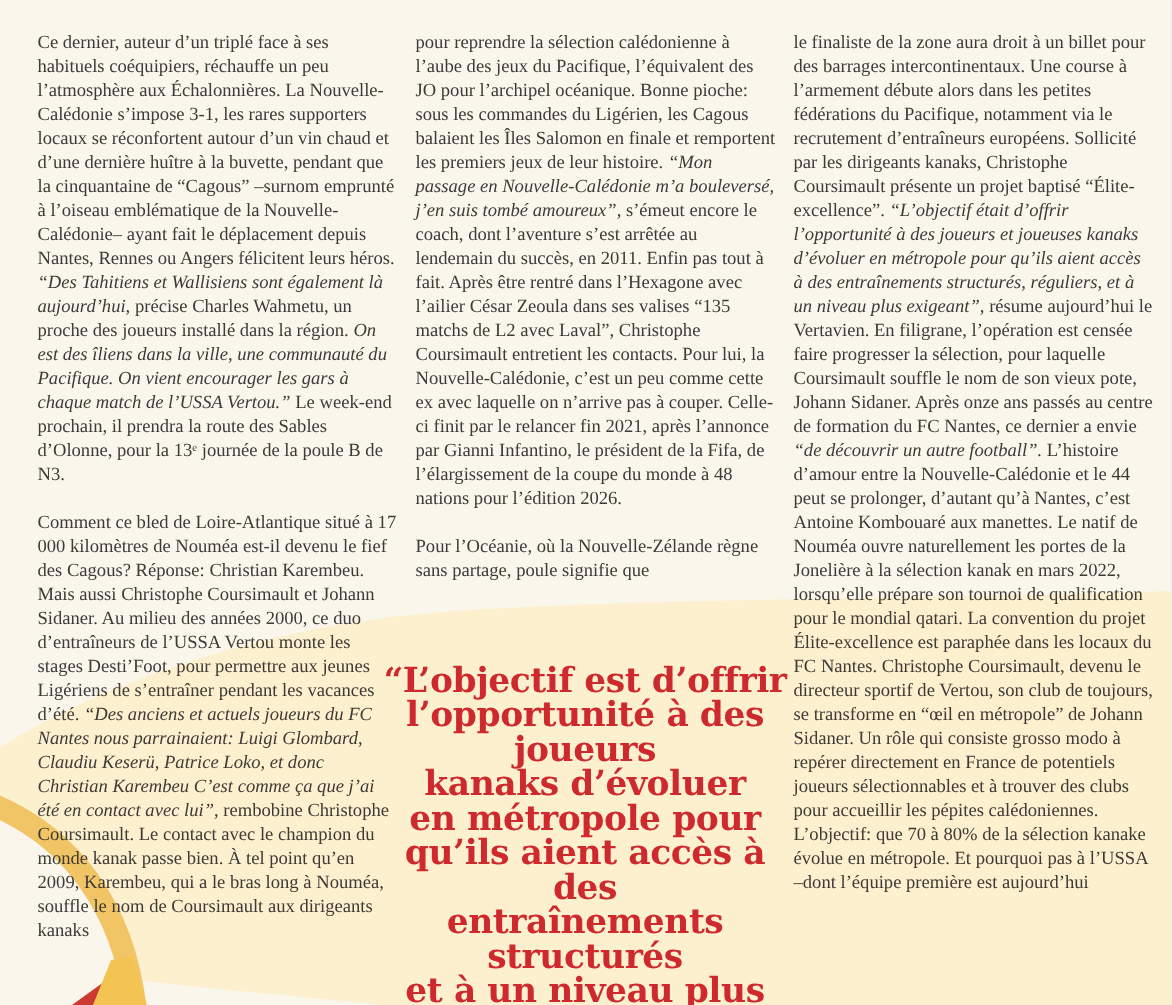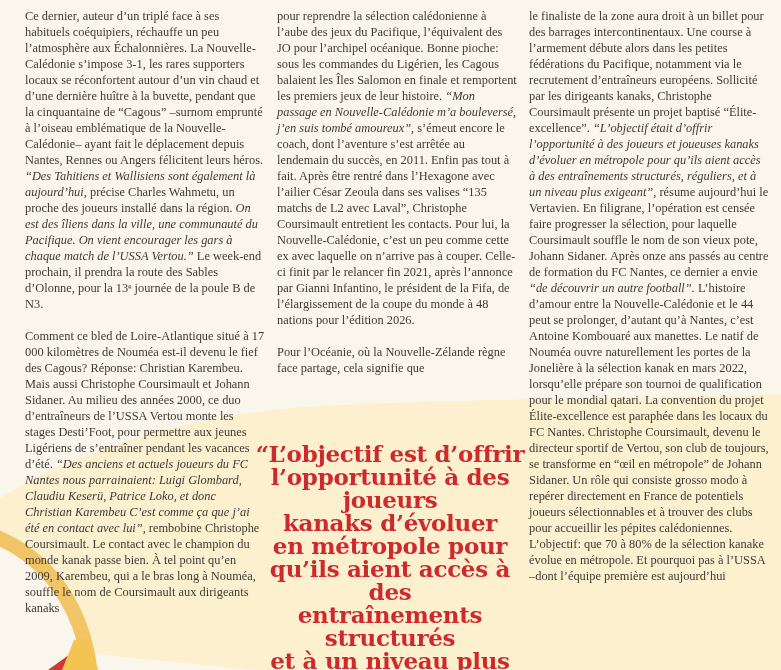--- a/index.html
+++ b/index.html
@@ -5,21 +5,21 @@
   html,body{margin:0;padding:0;background:#e8e8e8;}
   .page{
     position:relative;
     width:781px;height:670px;
     background:#fbf6ec;
     overflow:hidden;
     font-family:"Liberation Serif",serif;
   }
   .decor{position:absolute;left:0;top:0;width:781px;height:670px;}
   .col{
-    position:absolute;top:8px;width:240px;
+    position:absolute;top:20px;width:240px;
     font-size:12.4px;line-height:16px;color:#3f3a35;
     z-index:2;
   }
   .col-1{left:25px}
   .col-2{left:277px}
   .col-3{left:529px}
   .col p{margin:0 0 16px 0;}
   .col p em{}
   .pullquote{
     position:absolute;left:254px;top:442px;width:272px;
@@ -53,21 +53,21 @@
     <polygon points="62,670 98,670 88,638 74,640" fill="#f3c451"></polygon>
   </svg>
 
   <div class="col col-1">
     <p><span>Ce dernier, auteur d’un triplé face à ses habituels coéquipiers, réchauffe un peu l’atmosphère aux Échalonnières. La Nouvelle-Calédonie s’impose 3-1, les rares supporters locaux se réconfortent autour d’un vin chaud et d’une dernière huître à la buvette, pendant que la cinquantaine de “Cagous” –surnom emprunté à l’oiseau emblématique de la Nouvelle-Calédonie– ayant fait le déplacement depuis Nantes, Rennes ou Angers félicitent leurs héros. </span><em>“Des Tahitiens et Wallisiens sont également là aujourd’hui, </em><span>précise Charles Wahmetu, un proche des joueurs installé dans la région. </span><em>On est des îliens dans la ville, une communauté du Pacifique. On vient encourager les gars à chaque match de l’USSA Vertou.” </em><span>Le week-end prochain, il prendra la route des Sables d’Olonne, pour la 13ᵉ journée de la poule B de N3.</span></p>
     <p><span>Comment ce bled de Loire-Atlantique situé à 17 000 kilomètres de Nouméa est-il devenu le fief des Cagous? Réponse: Christian Karembeu. Mais aussi Christophe Coursimault et Johann Sidaner. Au milieu des années 2000, ce duo d’entraîneurs de l’USSA Vertou monte les stages Desti’Foot, pour permettre aux jeunes Ligériens de s’entraîner pendant les vacances d’été. </span><em>“Des anciens et actuels joueurs du FC Nantes nous parrainaient: Luigi Glombard, Claudiu Keserü, Patrice Loko, et donc Christian Karembeu  C’est comme ça que j’ai été en contact avec lui”, </em><span>rembobine Christophe Coursimault. Le contact avec le champion du monde kanak passe bien. À tel point qu’en 2009, Karembeu, qui a le bras long à Nouméa, souffle le nom de Coursimault aux dirigeants kanaks</span></p>
   </div>
 
   <div class="col col-2">
     <p><span>pour reprendre la sélection calédonienne à l’aube des jeux du Pacifique, l’équivalent des JO pour l’archipel océanique. Bonne pioche: sous les commandes du Ligérien, les Cagous balaient les Îles Salomon en finale et remportent les premiers jeux de leur histoire. </span><em>“Mon passage en Nouvelle-Calédonie m’a bouleversé, j’en suis tombé amoureux”, </em><span>s’émeut encore le coach, dont l’aventure s’est arrêtée au lendemain du succès, en 2011. Enfin pas tout à fait. Après être rentré dans l’Hexagone avec l’ailier César Zeoula dans ses valises “135 matchs de L2 avec Laval”, Christophe Coursimault entretient les contacts. Pour lui, la Nouvelle-Calédonie, c’est un peu comme cette ex avec laquelle on n’arrive pas à couper. Celle-ci finit par le relancer fin 2021, après l’annonce par Gianni Infantino, le président de la Fifa, de l’élargissement de la coupe du monde à 48 nations pour l’édition 2026.</span></p>
-    <p><span>Pour l’Océanie, où la Nouvelle-Zélande règne face partage, cela signifie que</span></p>
+    <p><span>Pour l’Océanie, où la Nouvelle-Zélande règne sans partage, poule signifie que</span></p>
   </div>
 
   <div class="col col-3">
     <p><span>le finaliste de la zone aura droit à un billet pour des barrages intercontinentaux. Une course à l’armement débute alors dans les petites fédérations du Pacifique, notamment via le recrutement d’entraîneurs européens. Sollicité par les dirigeants kanaks, Christophe Coursimault présente un projet baptisé “Élite-excellence”. </span><em>“L’objectif était d’offrir l’opportunité à des joueurs et joueuses kanaks d’évoluer en métropole pour qu’ils aient accès à des entraînements structurés, réguliers, et à un niveau plus exigeant”, </em><span>résume aujourd’hui le Vertavien. En filigrane, l’opération est censée faire progresser la sélection, pour laquelle Coursimault souffle le nom de son vieux pote, Johann Sidaner. Après onze ans passés au centre de formation du FC Nantes, ce dernier a envie </span><em>“de découvrir un autre football”. </em><span>L’histoire d’amour entre la Nouvelle-Calédonie et le 44 peut se prolonger, d’autant qu’à Nantes, c’est Antoine Kombouaré aux manettes. Le natif de Nouméa ouvre naturellement les portes de la Jonelière à la sélection kanak en mars 2022, lorsqu’elle prépare son tournoi de qualification pour le mondial qatari. La convention du projet Élite-excellence est paraphée dans les locaux du FC Nantes. Christophe Coursimault, devenu le directeur sportif de Vertou, son club de toujours, se transforme en “œil en métropole” de Johann Sidaner. Un rôle qui consiste grosso modo à repérer directement en France de potentiels joueurs sélectionnables et à trouver des clubs pour accueillir les pépites calédoniennes. L’objectif: que 70 à 80% de la sélection kanake évolue en métropole. Et pourquoi pas à l’USSA –dont l’équipe première est aujourd’hui</span></p>
   </div>
 
   <div class="pullquote">
     <div class="pq-text">“L’objectif est d’offrir<br>l’opportunité à des joueurs<br>kanaks d’évoluer<br>en métropole pour<br>qu’ils aient accès à des<br>entraînements structurés<br>et à un niveau plus exigeant”</div>
     <div class="pq-attr">Christophe Coursimault, légende<br>de Vertou et ancien sélectionneur<br>des Kanaks</div>
   </div>

